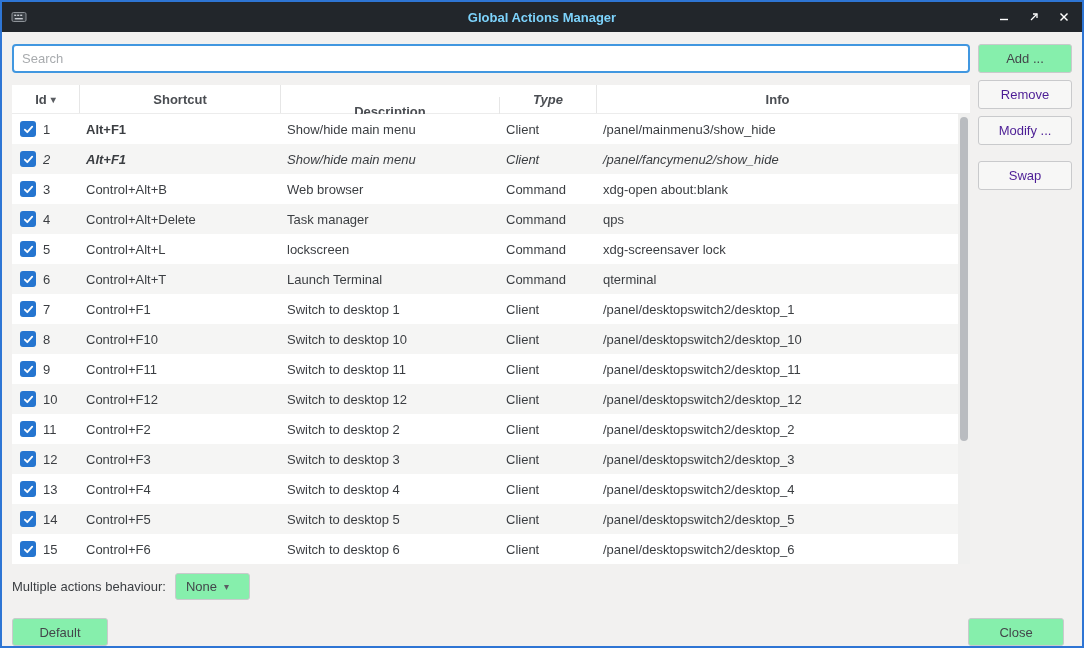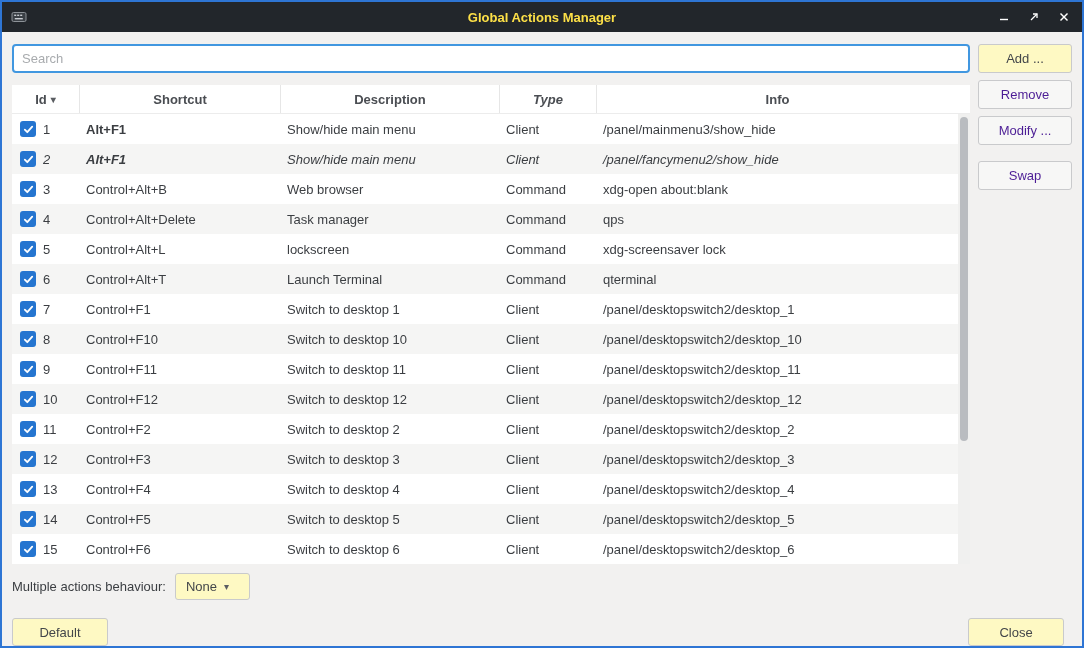--- a/index.html
+++ b/index.html
@@ -19,38 +19,38 @@
   }
   
   .titlebar {
     position: absolute; top: 0; left: 0; right: 0; height: 30px;
     background: #22262b;
     display: flex; align-items: center;
   }
   .titlebar-icon { position: absolute; left: 8px; top: 6px; width: 18px; height: 18px; display:flex; align-items:center; justify-content:center; }
   .title {
     flex: 1; text-align: center;
-    color: #fde047; font-weight: bold; font-size: 13px;
+    color: #7dd3fc; font-weight: bold; font-size: 13px;
   }
   .win-controls {
     position: absolute; right: 10px; top: 0; height: 30px;
     display: flex; align-items: center; gap: 14px;
   }
   .win-btn { width: 16px; height: 16px; display: flex; align-items: center; justify-content: center; cursor: pointer; }
   
   .search {
     position: absolute; left: 10px; top: 42px; width: 958px; height: 29px;
     border: 2px solid #4197e0; border-radius: 4px;
     background: #ffffff; padding: 4px 8px;
     font-family: "Liberation Sans", sans-serif; font-size: 13px; color: #3b3e42;
     outline: none;
   }
   .search::placeholder { color: #a8abae; }
   .btn {
-    background: #fef9c3;
+    background: #86efac;
     border: 1px solid #c9cacc; border-radius: 3px;
     font-family: "Liberation Sans", sans-serif; font-size: 13px; color: #43464a;
     cursor: pointer;
   }
   .side-btn { position: absolute; left: 976px; width: 94px; height: 29px; }
   .btn.disabled { color: #4c1d95; background: #f7f7f6; cursor: default; }
   
   .table {
     position: absolute; left: 10px; top: 83px; width: 958px; height: 479px;
     background: #ffffff;
@@ -70,21 +70,21 @@
   .trow.italic { font-style: italic; }
   .cell { display: flex; align-items: center; padding: 0 6px; overflow: hidden; white-space: nowrap; }
   .cell.bold { font-weight: bold; }
   .c-id { width: 68px; padding-left: 8px; gap: 7px; }
   .c-shortcut { width: 201px; }
   .c-desc { width: 219px; }
   .c-type { width: 97px; }
   .c-info { width: 361px; }
   .h-id { width: 68px; }
   .h-shortcut { width: 201px; }
-  .h-desc { width: 219px; }
+  .h-desc { width: 219px; margin-top: 12px; }
   .h-type { width: 97px; font-style: italic; }
   .h-info { width: 361px; }
   .checkbox {
     width: 16px; height: 16px; border-radius: 3px;
     background: #2575d0; display: inline-flex; align-items: center; justify-content: center;
     flex: 0 0 auto; cursor: pointer;
   }
   
   .vscroll {
     position: absolute; right: 0; top: 29px; width: 12px; height: 450px;

